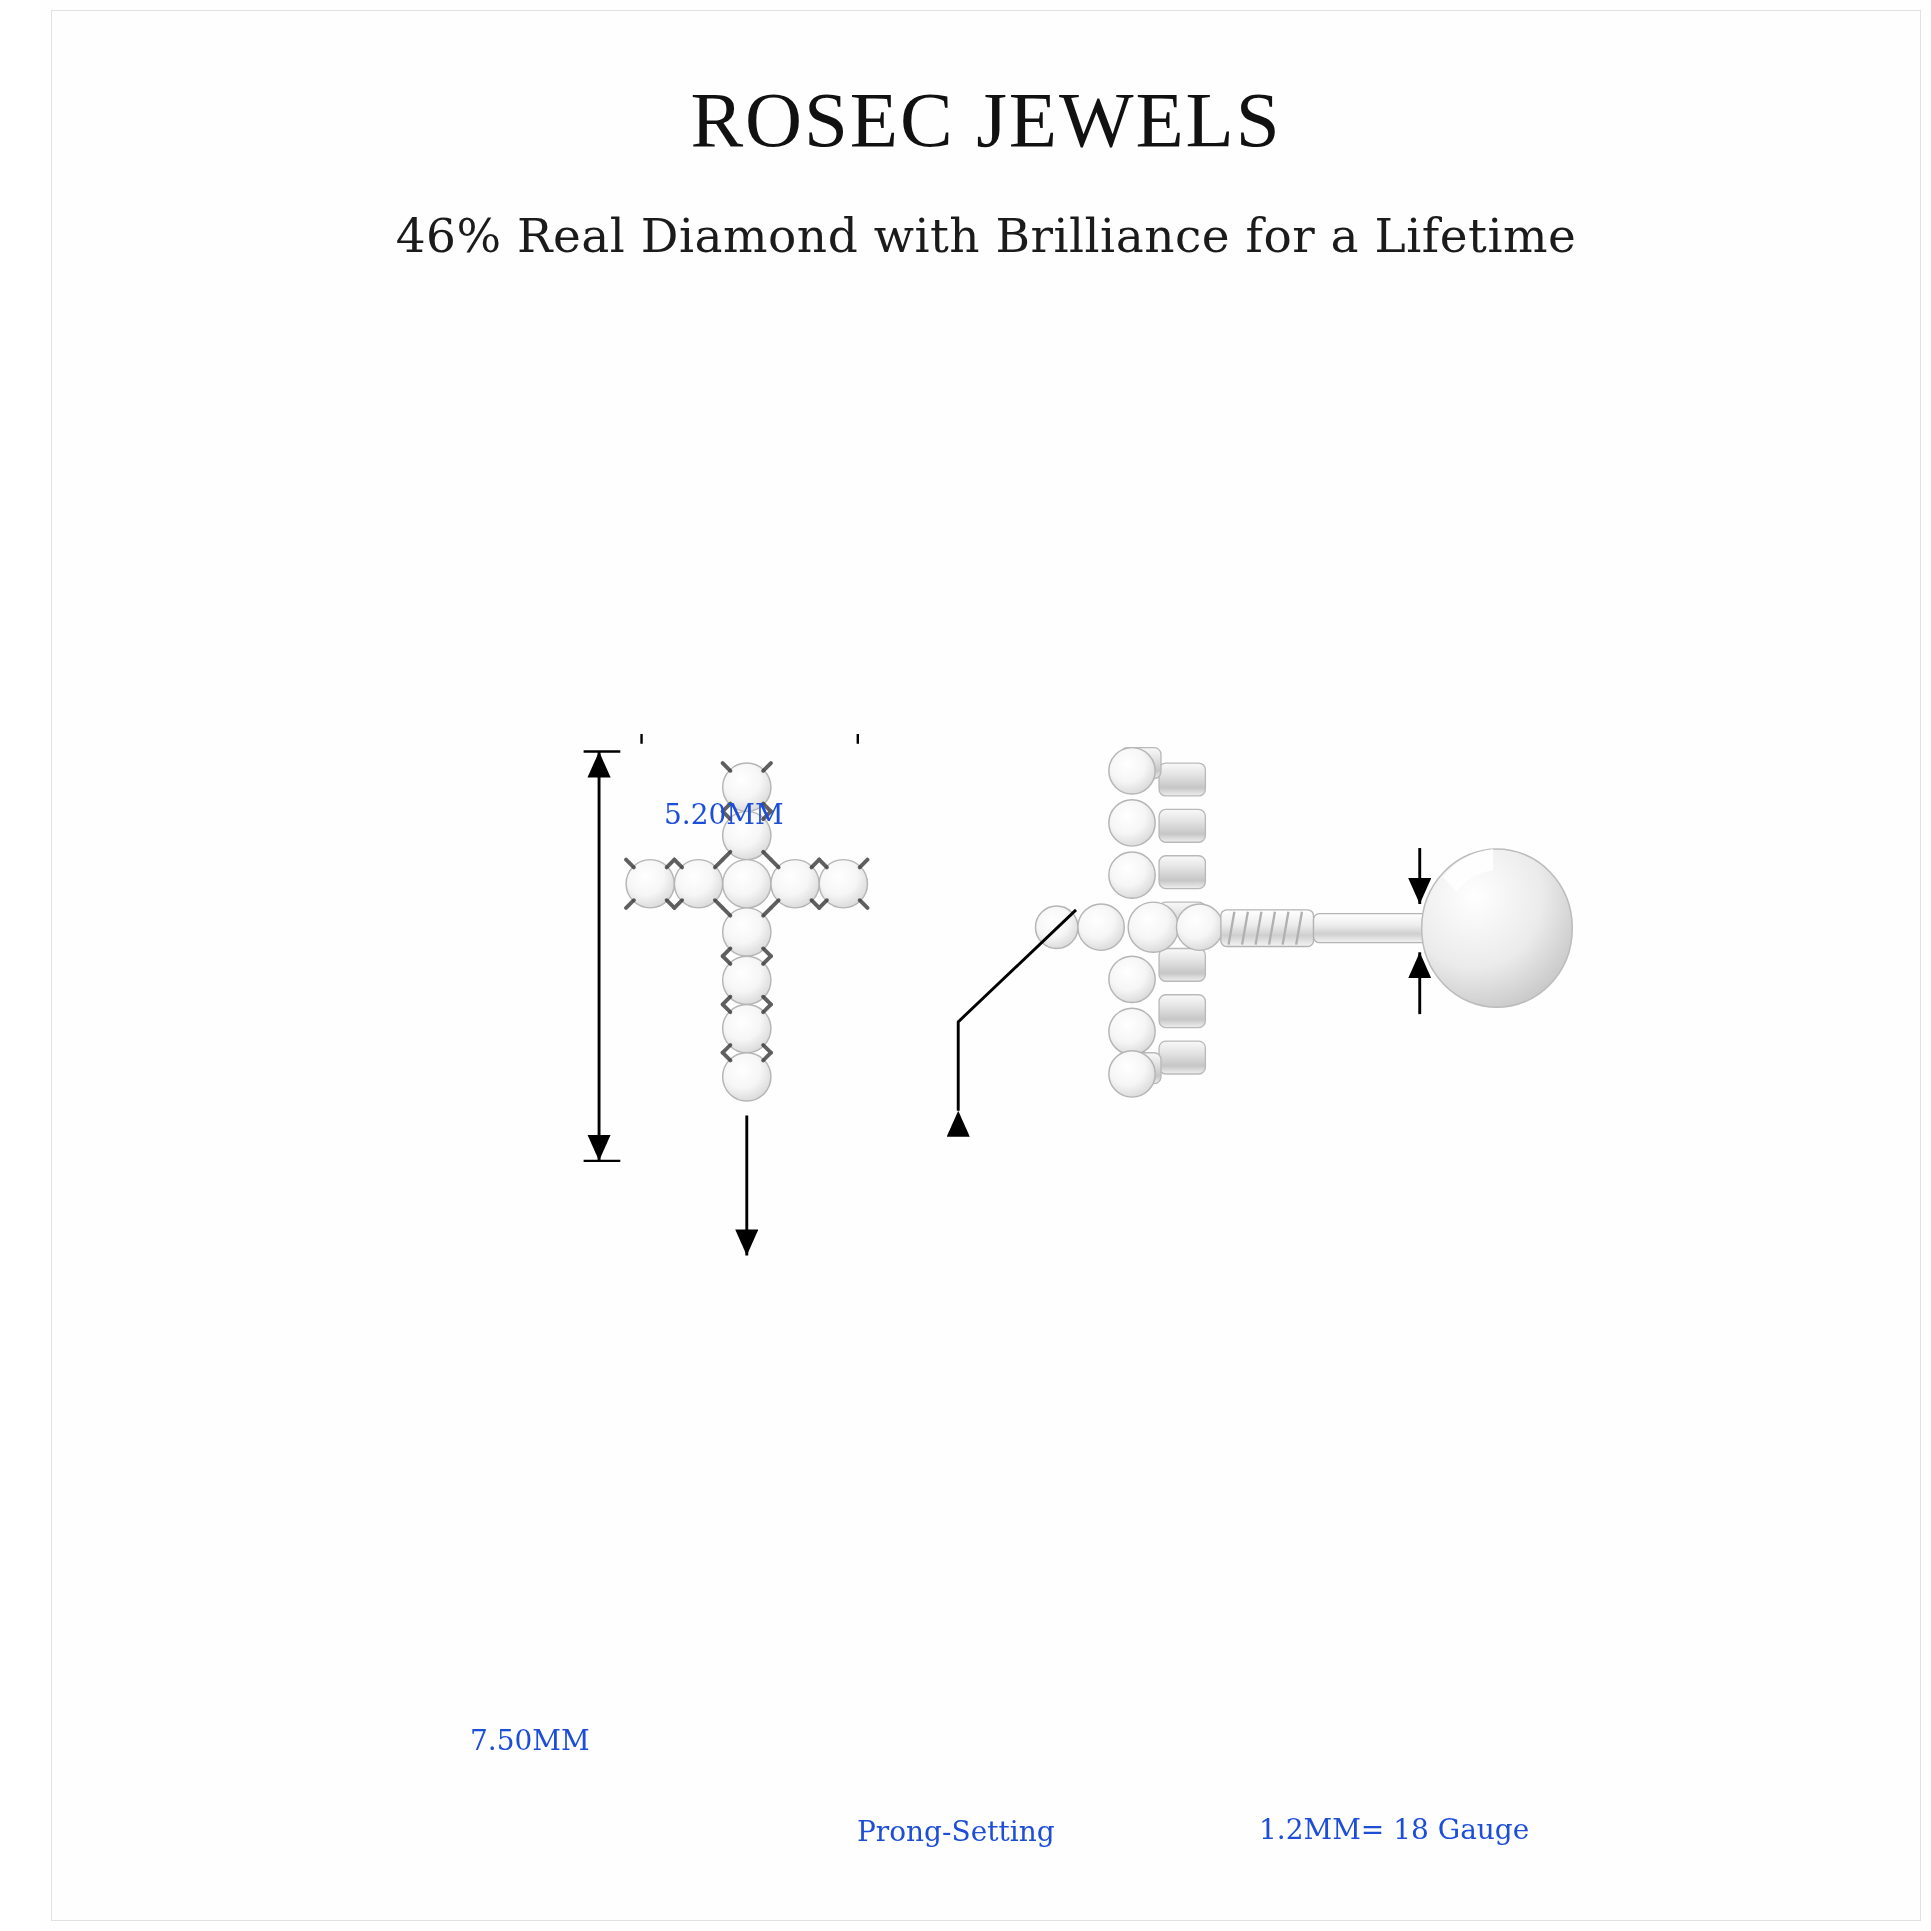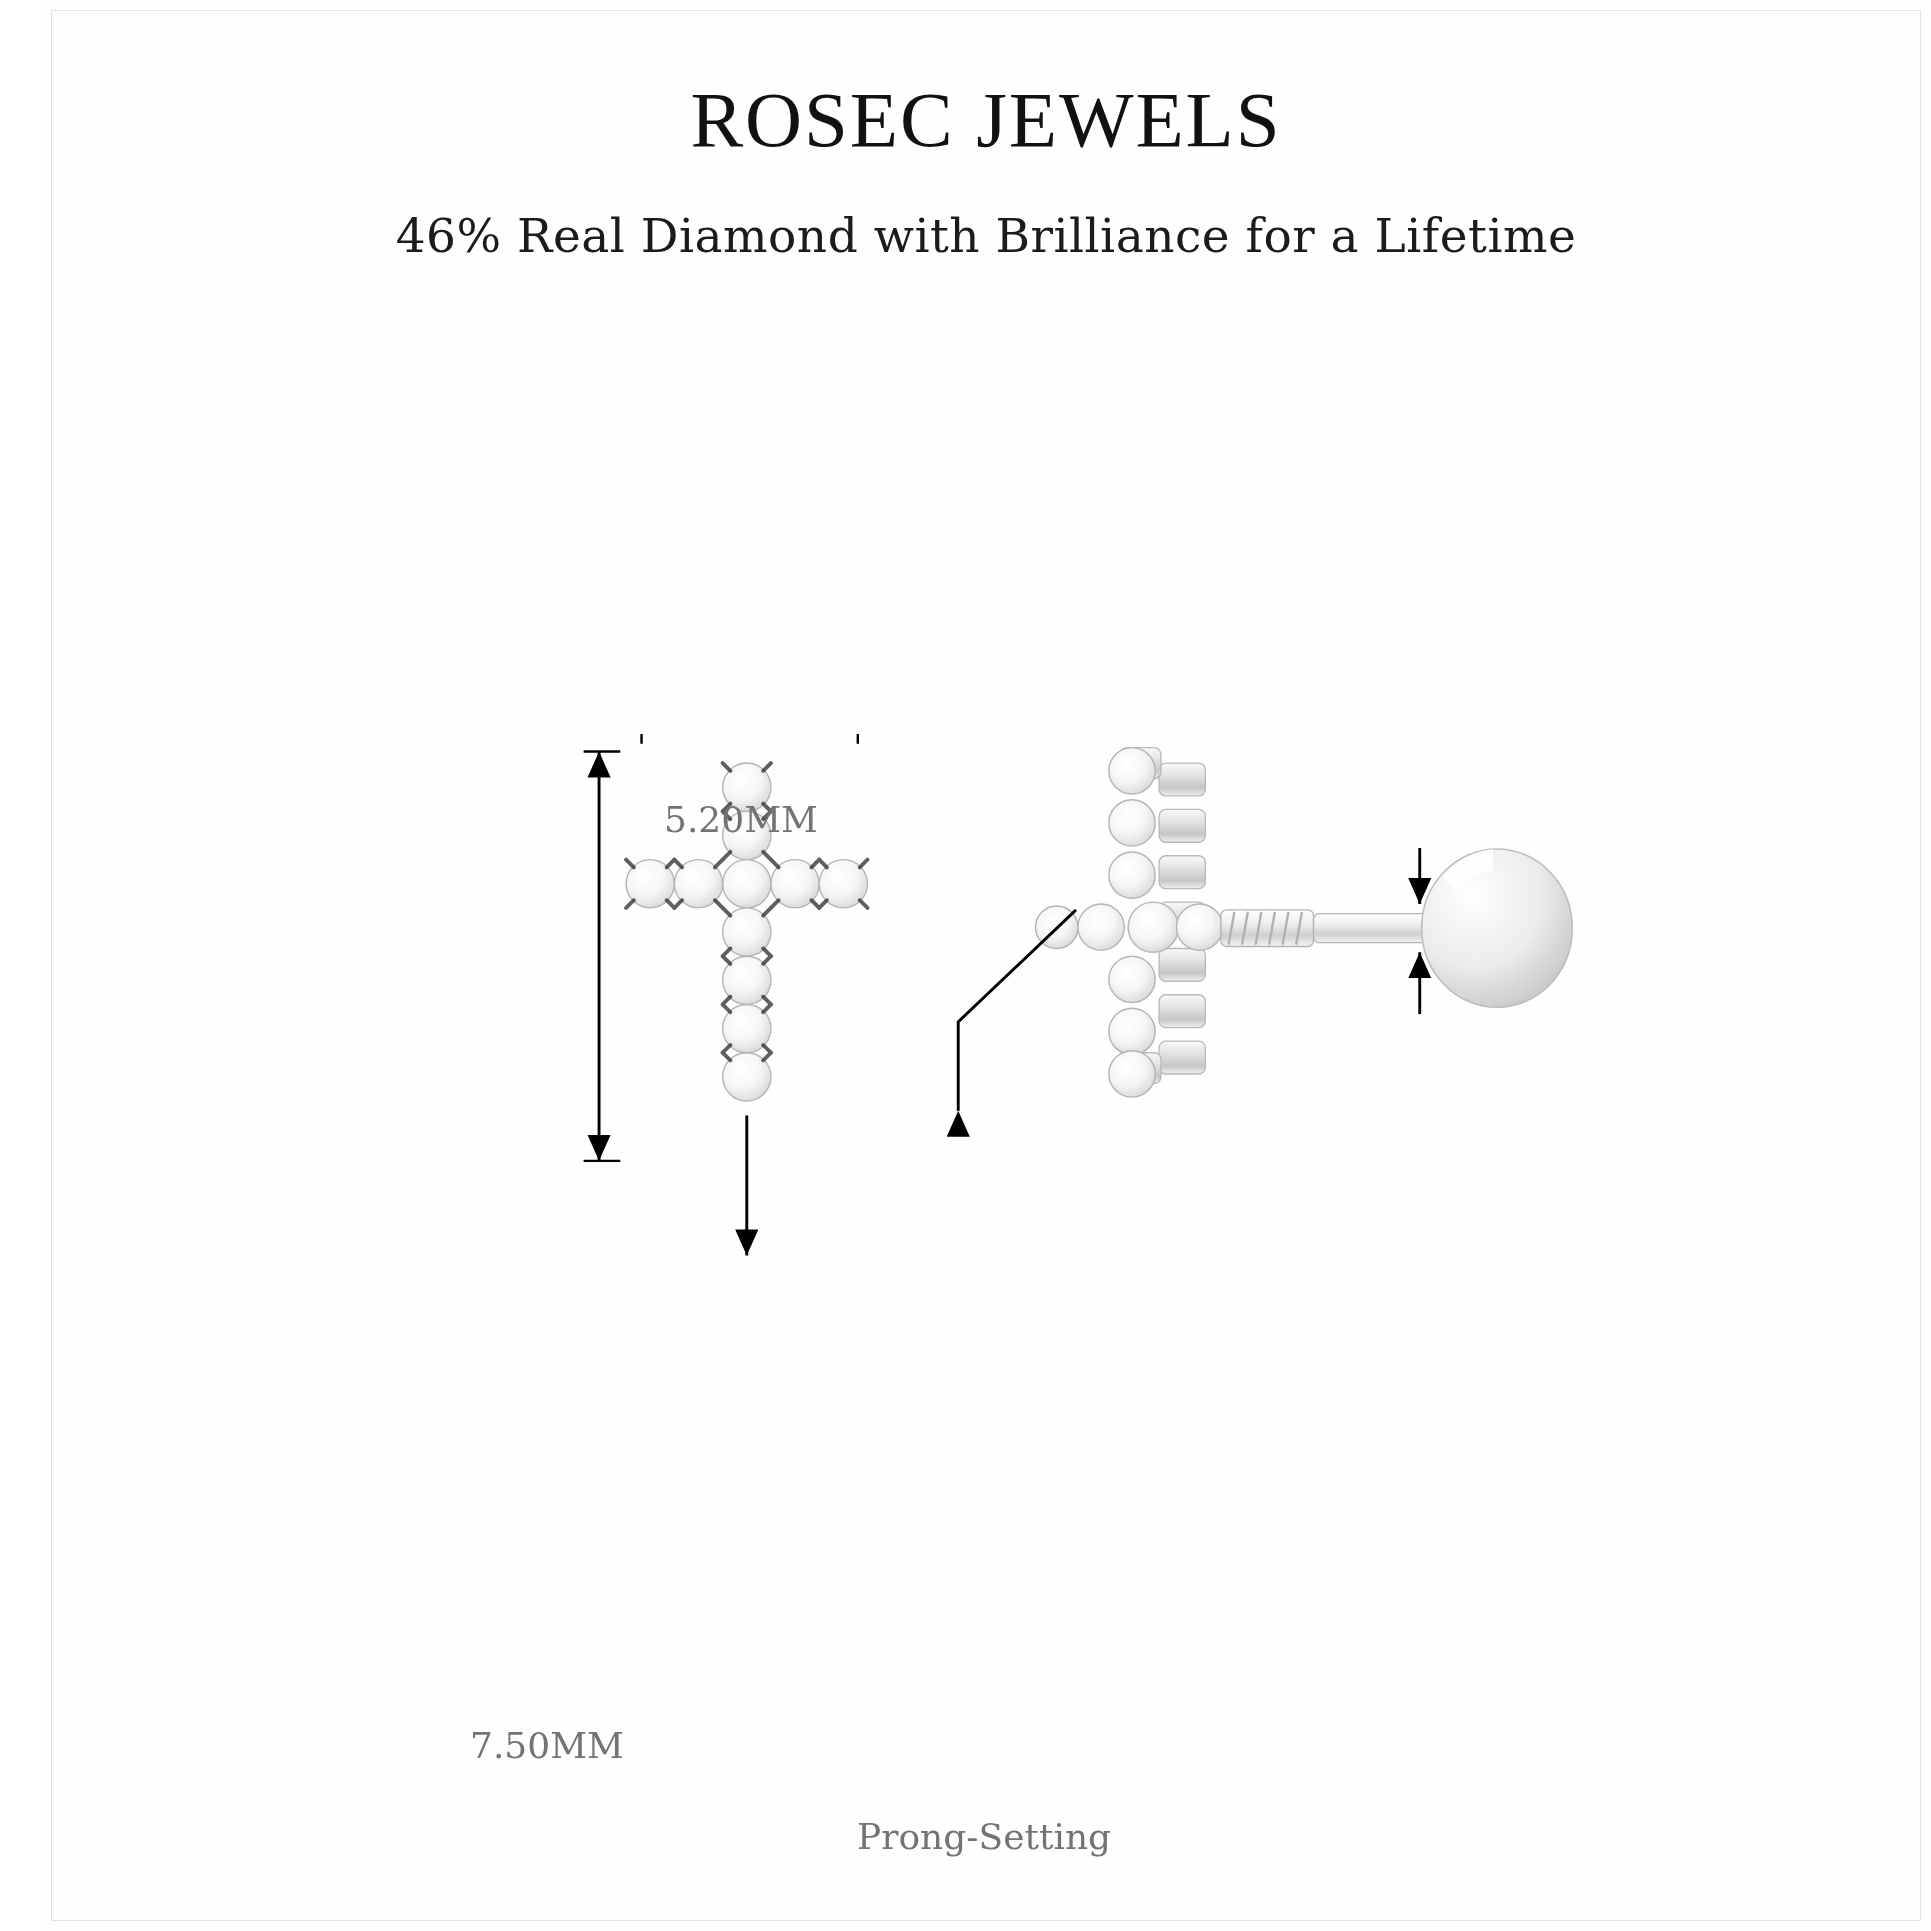--- a/index.html
+++ b/index.html
@@ -77,22 +77,22 @@
   }
   .svg-layer {
     position: absolute;
     left: 0;
     top: 0;
   }
 
   .anno {
     position: absolute;
     font-family: "DejaVu Serif", serif;
-    font-size: 36px;
-    color: #737373;
+    font-size: 28px;
+    color: #1d4ed8;
     white-space: pre;
     line-height: 1.22;
   }
   .anno-width  { left: 623px;  top: 64px; }
   .anno-height { left: 429px;  top: 990px; }
   .anno-prong  { left: 816px;  top: 1081px; }
   .anno-gauge  { left: 1218px; top: 1079px; }
 </style>
 </head>
 <body>
@@ -252,18 +252,19 @@
         <line x1="1428" y1="118" x2="1428" y2="176" stroke="#000" stroke-width="3" marker-end="url(#arrowEnd)"></line>
         <line x1="1428" y1="290" x2="1428" y2="226" stroke="#000" stroke-width="3" marker-end="url(#arrowEnd)"></line>
 
         <polyline points="950,390 950,298 1072,182" fill="none" stroke="#000" stroke-width="3" marker-start="url(#arrowEnd)"></polyline>
       </g>
     </svg>
 
     <div class="anno anno-width">5.20MM</div>
     <div class="anno anno-height">7.50MM</div>
     <div class="anno anno-prong">Prong-Setting</div>
+    <div class="anno anno-gauge">1.2MM= 18 Gauge</div>
 
   </div>
 
 
 </div>
 
 
 </body></html>

